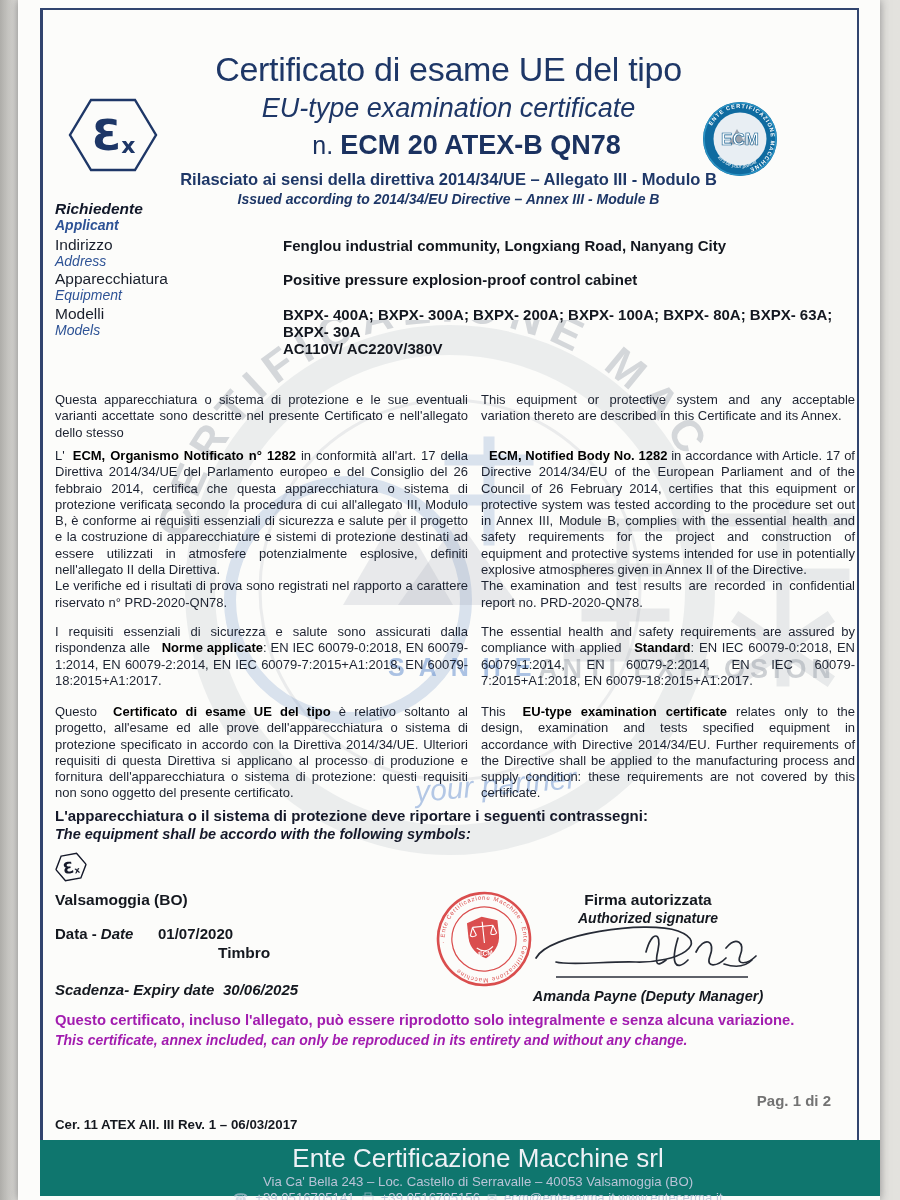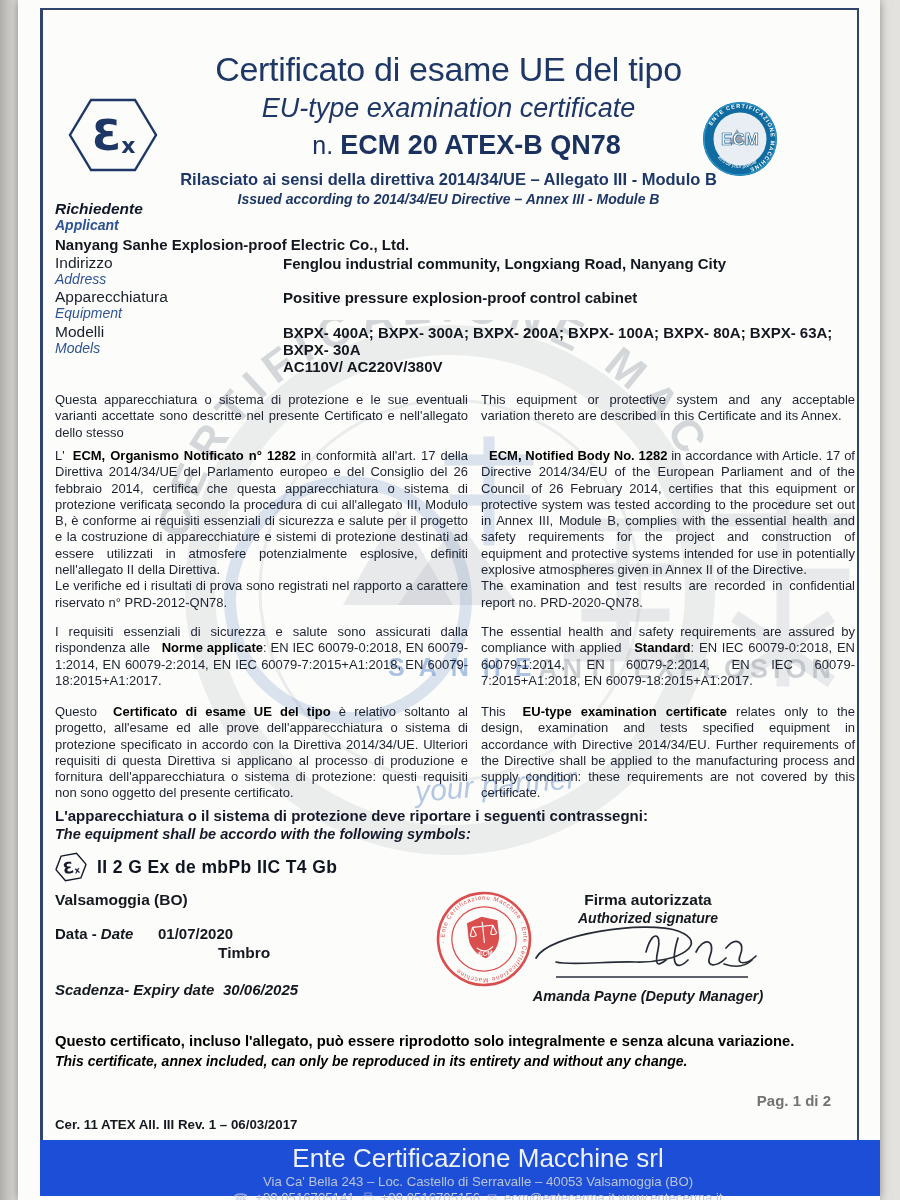--- a/index.html
+++ b/index.html
@@ -44,26 +44,26 @@
   .daterow .dlab{width:103px;}
   .daterow .dlab i{font-weight:700;}
   .timbro{position:absolute;left:200px;top:944px;font-size:15.5px;font-weight:700;color:#14181f;}
   .expiry{position:absolute;left:37px;top:981px;display:flex;font-size:15px;font-weight:700;font-style:italic;color:#14181f;}
   .expiry .elab{width:168px;}
   .sigright{position:absolute;left:480px;top:891px;width:300px;text-align:center;color:#14181f;}
   .siglab{font-size:15.5px;font-weight:700;}
   .siglab-en{font-size:14px;font-weight:700;font-style:italic;margin-top:1px;}
   .signame{font-size:14.5px;font-weight:700;font-style:italic;margin-top:0;}
   .stamp{position:absolute;left:417px;top:890px;transform:rotate(-6deg);opacity:.92;}
-  .legal{position:absolute;left:37px;top:1012px;color:#000000;margin-top:21px;}
+  .legal{position:absolute;left:37px;top:1012px;color:#a21caf;}
   .legal-it{font-size:14.8px;font-weight:700;}
   .legal-en{font-size:14px;font-weight:700;font-style:italic;margin-top:4px;}
   .pagno{position:absolute;right:49px;top:1092px;font-size:15px;font-weight:700;color:#737373;}
   .docref{position:absolute;left:37px;top:1117px;font-size:13.3px;font-weight:700;color:#14181f;}
-  .footband{position:absolute;left:22px;right:0;top:1140px;height:56px;background:#1d4ed8;text-align:center;padding-left:36px;}
+  .footband{position:absolute;left:22px;right:0;top:1140px;height:56px;background:#0f766e;text-align:center;padding-left:36px;}
   .foot-company{font-size:26px;color:#eef1f6;margin-top:3px;font-weight:400;}
   .foot-addr{font-size:13.2px;color:#b9c3d7;margin-top:0;}
   .foot-contact{font-size:13.2px;color:#c2cbdd;margin-top:1px;display:flex;justify-content:center;align-items:center;gap:7px;}
   .fico{opacity:.65;font-size:12px;color:#c2cbdd;font-style:normal;}
 </style>
 </head>
 <body>
 
 <div class="page">
   <div class="frame"></div>
@@ -128,21 +128,20 @@
 
   <div class="applicant">
     <div class="app-row first">
       <div class="app-labels">
         <div class="lab-it">Richiedente</div>
         <div class="lab-en">Applicant</div>
       </div>
       <div class="app-value"></div>
     </div>
     <div class="app-row">
-      <div class="app-value">Nanyang Sanhe Explosion-proof Electric Co., Ltd.</div>
     </div>
     <div class="app-row">
       <div class="app-labels">
         <div class="lab-it">Indirizzo</div>
         <div class="lab-en">Address</div>
       </div>
       <div class="app-value">Fenglou industrial community, Longxiang Road, Nanyang City</div>
     </div>
     <div class="app-row">
       <div class="app-labels">
@@ -164,21 +163,21 @@
   </div>
 
   <div class="bodywrap">
     <div class="brow" style="top:0">
       <div class="cell">Questa apparecchiatura o sistema di protezione e le sue eventuali varianti accettate sono descritte nel presente Certificato e nell'allegato dello stesso</div>
       <div class="cell">This equipment or protective system and any acceptable variation thereto are described in this Certificate and its Annex.</div>
     </div>
     <div class="brow" style="top:56px">
       <div class="cell">
         <p><span>L'</span><b>ECM, Organismo Notificato n° 1282</b><span> in conformità all'art. 17 della Direttiva 2014/34/UE del Parlamento europeo e del Consiglio del 26 febbraio 2014, certifica che questa apparecchiatura o sistema di protezione verificata secondo la procedura di cui all'allegato III, Modulo B, è conforme ai requisiti essenziali di sicurezza e salute per il progetto e la costruzione di apparecchiature e sistemi di protezione destinati ad essere utilizzati in atmosfere potenzialmente esplosive, definiti nell'allegato II della Direttiva.</span></p>
-        <p><span>Le verifiche ed i risultati di prova sono registrati nel rapporto a carattere riservato n° PRD-2012-QN78.</span></p>
+        <p><span>Le verifiche ed i risultati di prova sono registrati nel rapporto a carattere riservato n° PRD-2020-QN78.</span></p>
       </div>
       <div class="cell">
         <p><span></span><b>ECM, Notified Body No. 1282</b><span> in accordance with Article. 17 of Directive 2014/34/EU of the European Parliament and of the Council of 26 February 2014, certifies that this equipment or protective system was tested according to the procedure set out in Annex III, Module B, complies with the essential health and safety requirements for the project and construction of equipment and protective systems intended for use in potentially explosive atmospheres given in Annex II of the Directive.</span></p>
         <p><span>The examination and test results are recorded in confidential report no. PRD-2020-QN78.</span></p>
       </div>
     </div>
     <div class="brow" style="top:232px">
       <div class="cell">
         <p><span>I requisiti essenziali di sicurezza e salute sono assicurati dalla rispondenza alle </span><b>Norme applicate</b><span>: EN IEC 60079-0:2018, EN 60079-1:2014, EN 60079-2:2014, EN IEC 60079-7:2015+A1:2018, EN 60079-18:2015+A1:2017.</span></p>
       </div>
@@ -199,21 +198,20 @@
   <div class="marking">
     <div class="mark-it">L'apparecchiatura o il sistema di protezione deve riportare i seguenti contrassegni:</div>
     <div class="mark-en">The equipment shall be accordo with the following symbols:</div>
     <div class="mark-code">
       <svg width="32" height="28" viewBox="0 0 90 78" style="transform:rotate(-10deg)">
         <polygon points="23,4 67,4 88,39 67,74 23,74 2,39" fill="none" stroke="#15192a" stroke-width="4"></polygon>
         <text x="22" y="56" font-size="44" font-weight="600" fill="#15192a" font-family="'DejaVu Sans', sans-serif">
           <tspan>Ɛ</tspan><tspan font-size="24" dy="3">x</tspan>
         </text>
       </svg>
-      <span class="code">II 2 G Ex de mbPb IIC T4 Gb</span>
     </div>
   </div>
 
   <div class="sigleft">
     <div class="place">Valsamoggia (BO)</div>
     <div class="daterow">
       <span class="dlab"><span>Data -</span> <i>Date</i></span>
       <span>01/07/2020</span>
     </div>
   </div>

